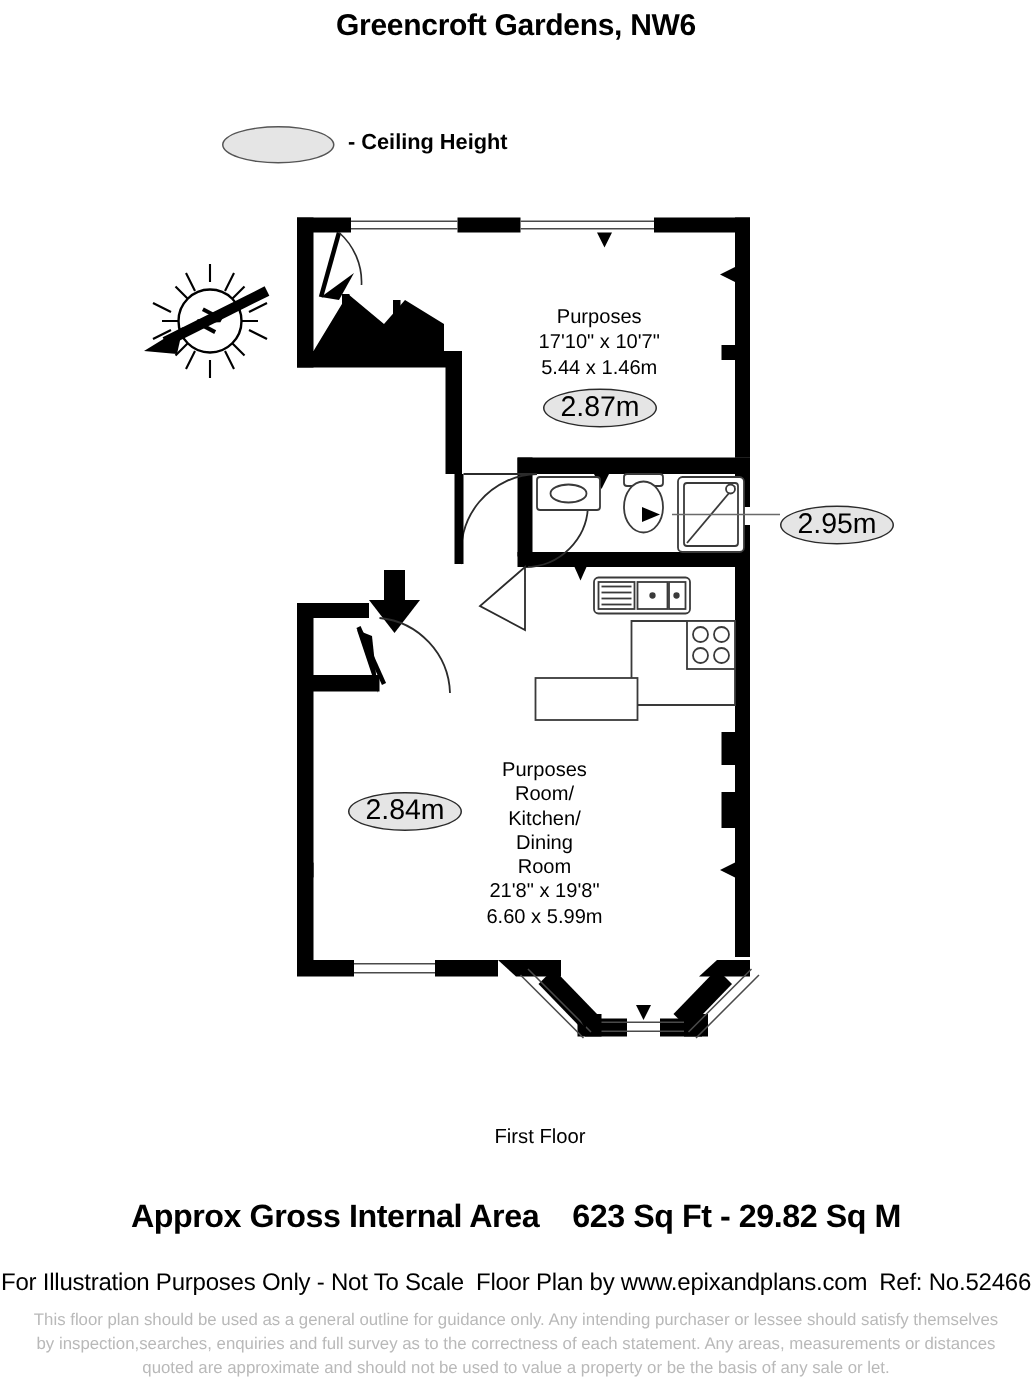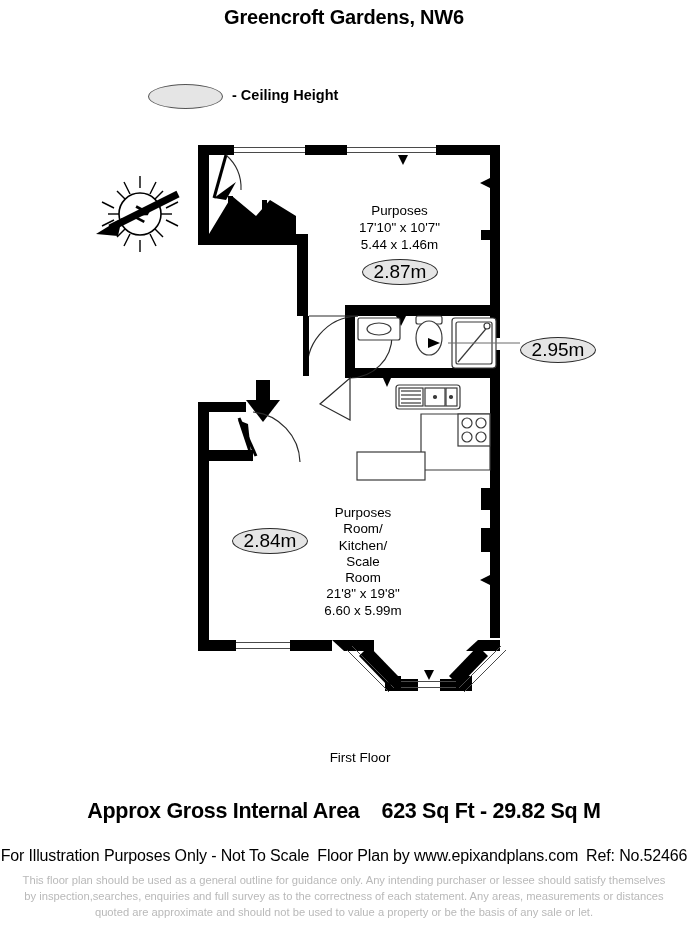--- a/index.html
+++ b/index.html
@@ -322,21 +322,21 @@
     <div>5.44 x 1.46m</div>
   </div>
   <div class="pill" style="left:362px; top:259px; width:76px; height:26px;">2.87m</div>
 
   <div class="pill" style="left:520px; top:337px; width:76px; height:26px;">2.95m</div>
 
   <div style="position:absolute; left:303px; top:505px; width:120px; text-align:center; font-size:13.4px; line-height:16.3px;">
     <div>Purposes</div>
     <div>Room/</div>
     <div>Kitchen/</div>
-    <div>Scale</div>
+    <div>Dining</div>
     <div>Room</div>
     <div>21'8" x 19'8"</div>
     <div>6.60 x 5.99m</div>
   </div>
   <div class="pill" style="left:232px; top:528px; width:76px; height:26px;">2.84m</div>
 
   <div class="floor-label">First Floor</div>
 
   <div class="area-line">
     <span>Approx Gross Internal Area</span><span class="gap"></span><span>623 Sq Ft  -  29.82 Sq M</span>

